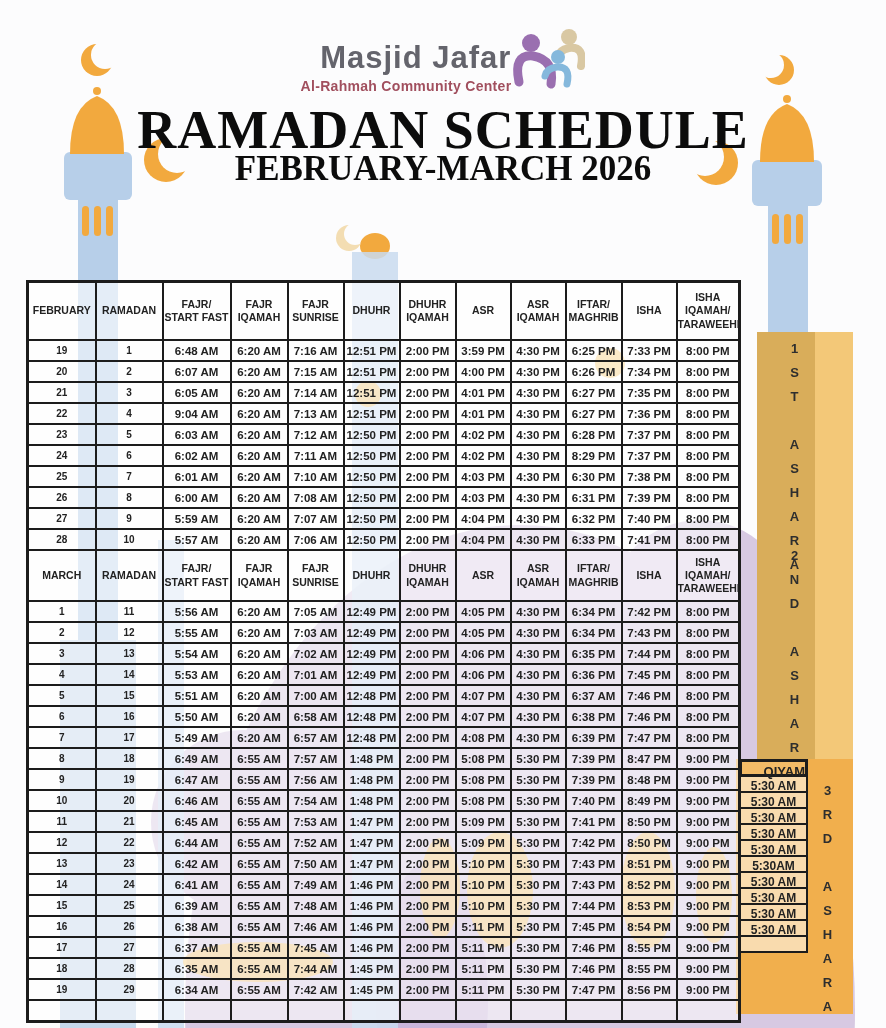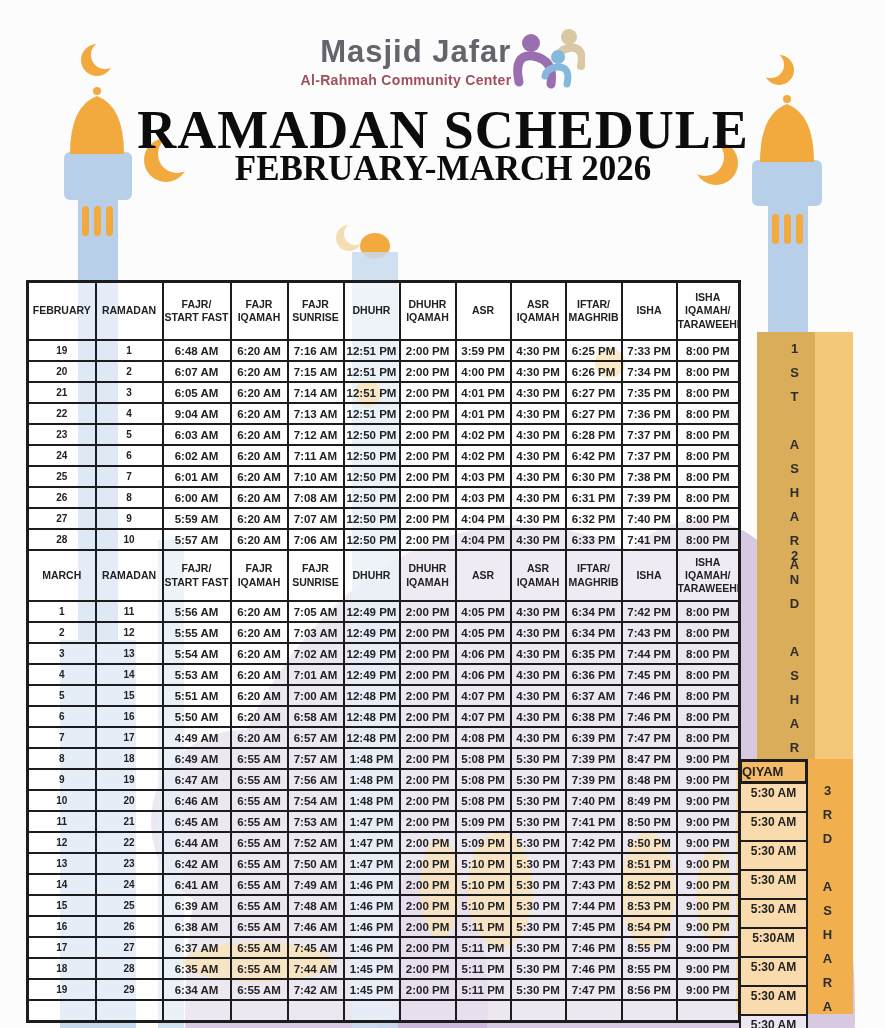--- a/index.html
+++ b/index.html
@@ -4,21 +4,21 @@
 <style>
   html,body{margin:0;padding:0;background:#e9e9ec;}
   .page{
     position:relative;width:886px;height:1028px;margin:0 auto;
     background:#fcfcfd;overflow:hidden;
     font-family:"Liberation Sans",sans-serif;
   }
   .bg{position:absolute;left:0;top:0;z-index:0;}
 
   
-  .logo-row{position:absolute;top:26px;left:0;right:0;display:flex;justify-content:center;align-items:center;z-index:2;}
+  .logo-row{position:absolute;top:26px;left:0;right:0;display:flex;justify-content:center;align-items:flex-end;z-index:2;}
   .logo-text{text-align:right;padding-top:4px;}
   .logo-name{font-size:31px;font-weight:600;letter-spacing:1px;color:#64646c;line-height:1.05;}
   .logo-tag{font-size:14px;font-weight:600;color:#a14f5e;margin-top:3px;letter-spacing:.3px;}
   .title{position:absolute;top:99px;left:0;width:100%;text-align:center;z-index:2;
     font-family:"Liberation Serif",serif;font-weight:bold;font-size:54px;letter-spacing:1px;color:#0c0c0c;}
   .subtitle{position:absolute;top:149px;left:0;width:100%;text-align:center;z-index:2;
     font-family:"Liberation Serif",serif;font-weight:bold;font-size:35px;color:#0c0c0c;}
 
   
   .strip1{position:absolute;left:757px;top:332px;width:96px;height:427px;z-index:1;
@@ -47,26 +47,26 @@
     padding:2px 0;background:rgba(255,255,255,.62);
   }
   tr.hdr-feb th{height:52px;}
   tr.hdr-mar th{height:45px;}
   table.schedule td{height:19px;font-size:11.5px;font-weight:bold;white-space:nowrap;padding:0;}
   table.schedule td.num{font-size:10px;}
 
   
   .qiyam-col{position:absolute;left:739px;top:759px;width:69px;z-index:3;}
   .qiyam-hdr{
-    box-sizing:border-box;height:25px;border:3px solid #1c1c1c;
-    font-weight:bold;font-size:13px;color:#222;text-align:left;line-height:19px;
+    box-sizing:border-box;height:18px;border:3px solid #1c1c1c;
+    font-weight:bold;font-size:13px;color:#222;text-align:right;line-height:19px;
     background:rgba(255,255,255,.15);
   }
   .qiyam-cell{
-    box-sizing:border-box;height:31px;margin-top:-2px;border:2px solid #1c1c1c;
+    box-sizing:border-box;height:18px;margin-top:-2px;border:2px solid #1c1c1c;
     background:rgba(255,255,255,.55);
     font-weight:bold;font-size:12px;color:#222;text-align:center;line-height:19px;white-space:nowrap;
   }
 </style>
 </head>
 <body>
 
 <div class="page">
 
   <svg class="bg" width="886" height="1028" viewBox="0 0 886 1028">
@@ -285,21 +285,21 @@
         <tr>
           <td class="num">24</td>
           <td class="num">6</td>
           <td>6:02 AM</td>
           <td>6:20 AM</td>
           <td>7:11 AM</td>
           <td>12:50 PM</td>
           <td>2:00 PM</td>
           <td>4:02 PM</td>
           <td>4:30 PM</td>
-          <td>6:42 PM</td>
+          <td>8:29 PM</td>
           <td>7:37 PM</td>
           <td>8:00 PM</td>
         </tr>
         <tr>
           <td class="num">25</td>
           <td class="num">7</td>
           <td>6:01 AM</td>
           <td>6:20 AM</td>
           <td>7:10 AM</td>
           <td>12:50 PM</td>
@@ -454,21 +454,21 @@
           <td>2:00 PM</td>
           <td>4:07 PM</td>
           <td>4:30 PM</td>
           <td>6:38 PM</td>
           <td>7:46 PM</td>
           <td>8:00 PM</td>
         </tr>
         <tr>
           <td class="num">7</td>
           <td class="num">17</td>
-          <td>4:49 AM</td>
+          <td>5:49 AM</td>
           <td>6:20 AM</td>
           <td>6:57 AM</td>
           <td>12:48 PM</td>
           <td>2:00 PM</td>
           <td>4:08 PM</td>
           <td>4:30 PM</td>
           <td>6:39 PM</td>
           <td>7:47 PM</td>
           <td>8:00 PM</td>
         </tr>

